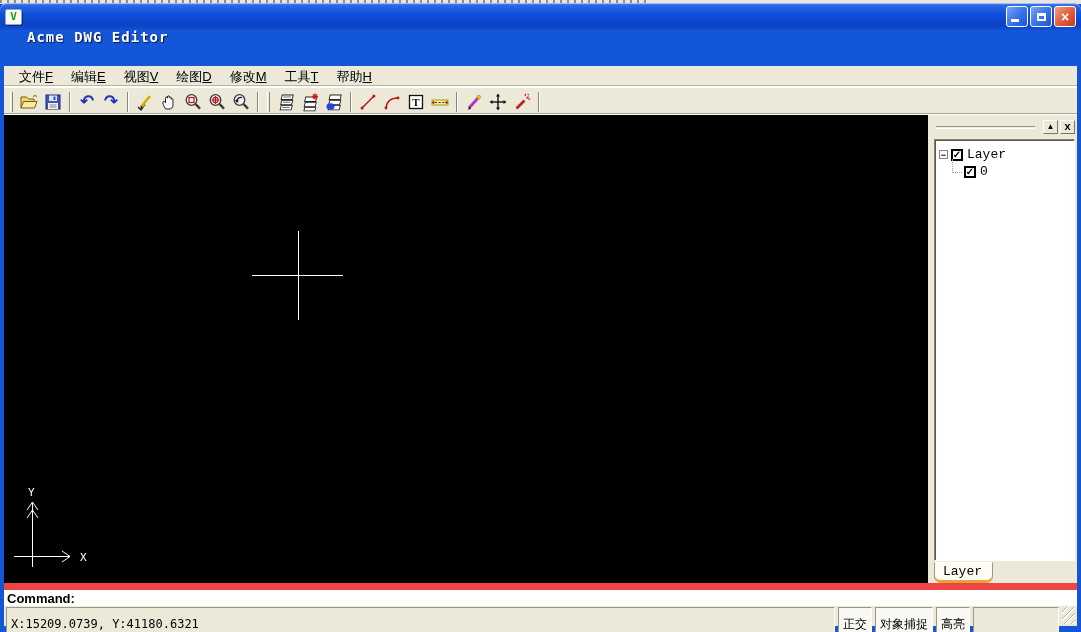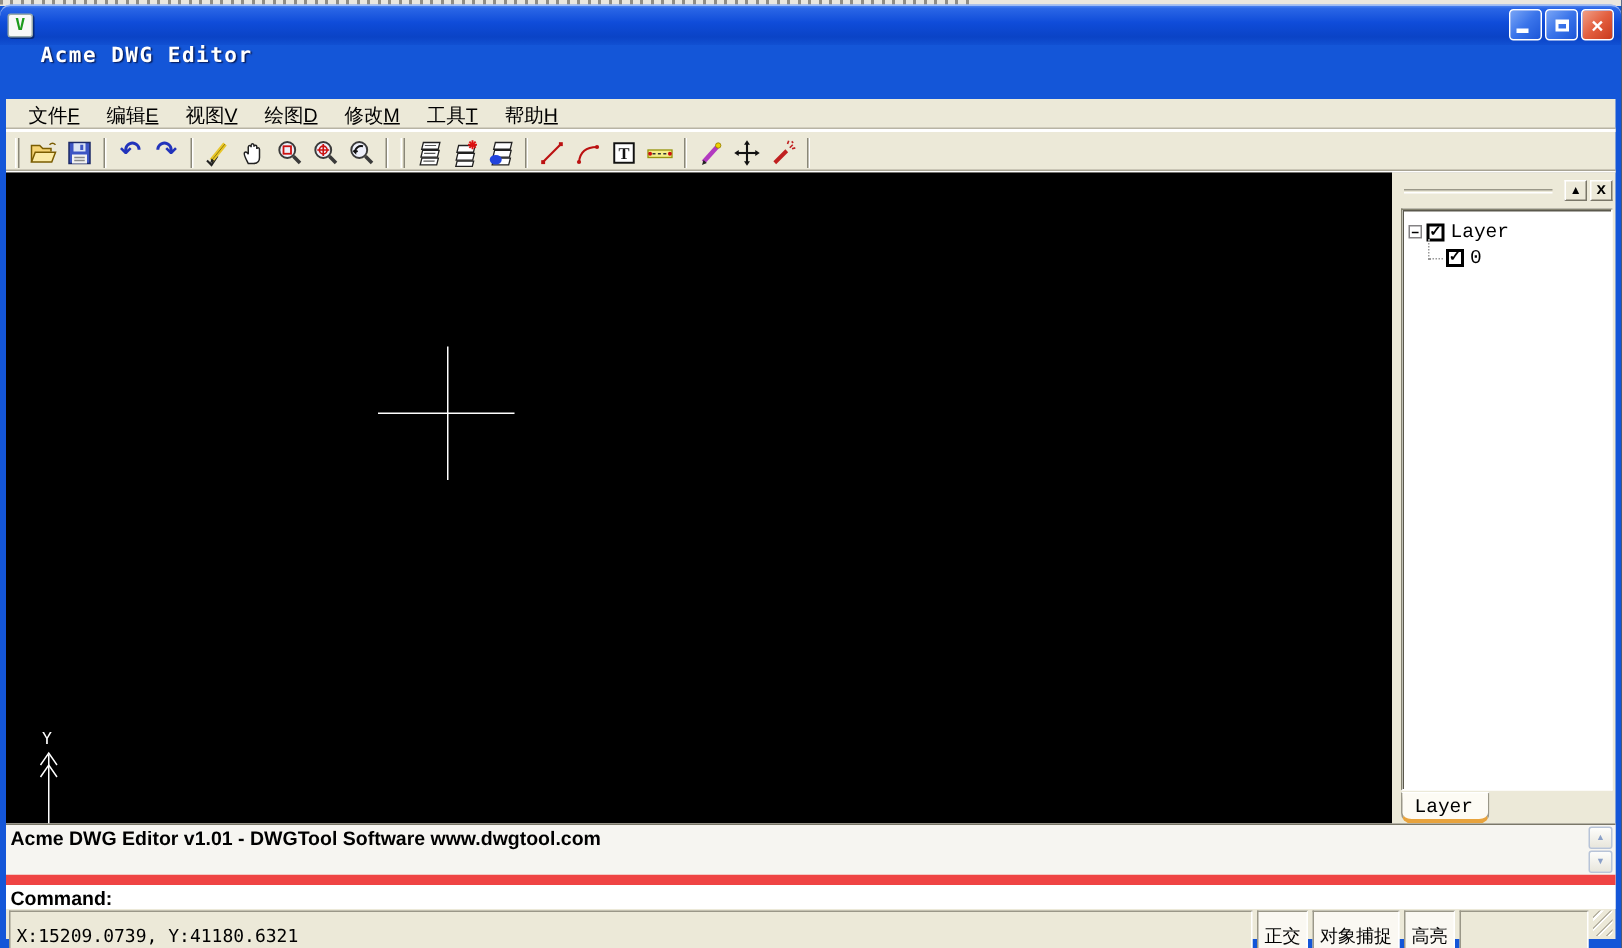--- a/index.html
+++ b/index.html
@@ -337,31 +337,20 @@
                 <span>✓</span>
               </span>
             <span>0</span>
           </div>
         </div>
         <div style="height:22px;"></div>
         <div class="layer-tab"><span>Layer</span></div>
       </div>
     </div>
 
-    <div class="cmd-history">
-      <div class="banner">Acme DWG Editor v1.01 - DWGTool Software www.dwgtool.com</div>
-      <div class="cmd-scroll">
-        <button class="sc-btn">
-            <span>▲</span>
-          </button>
-        <button class="sc-btn">
-            <span>▼</span>
-          </button>
-      </div>
-    </div>
 
     <div class="cmd-line">
       <span>Command:</span>
     </div>
 
     <div class="statusbar">
       <div class="sb-cell sb-coords">X:15209.0739, Y:41180.6321</div>
       <div class="sb-cell sb-toggle">
           <span>正交</span>
         </div>

